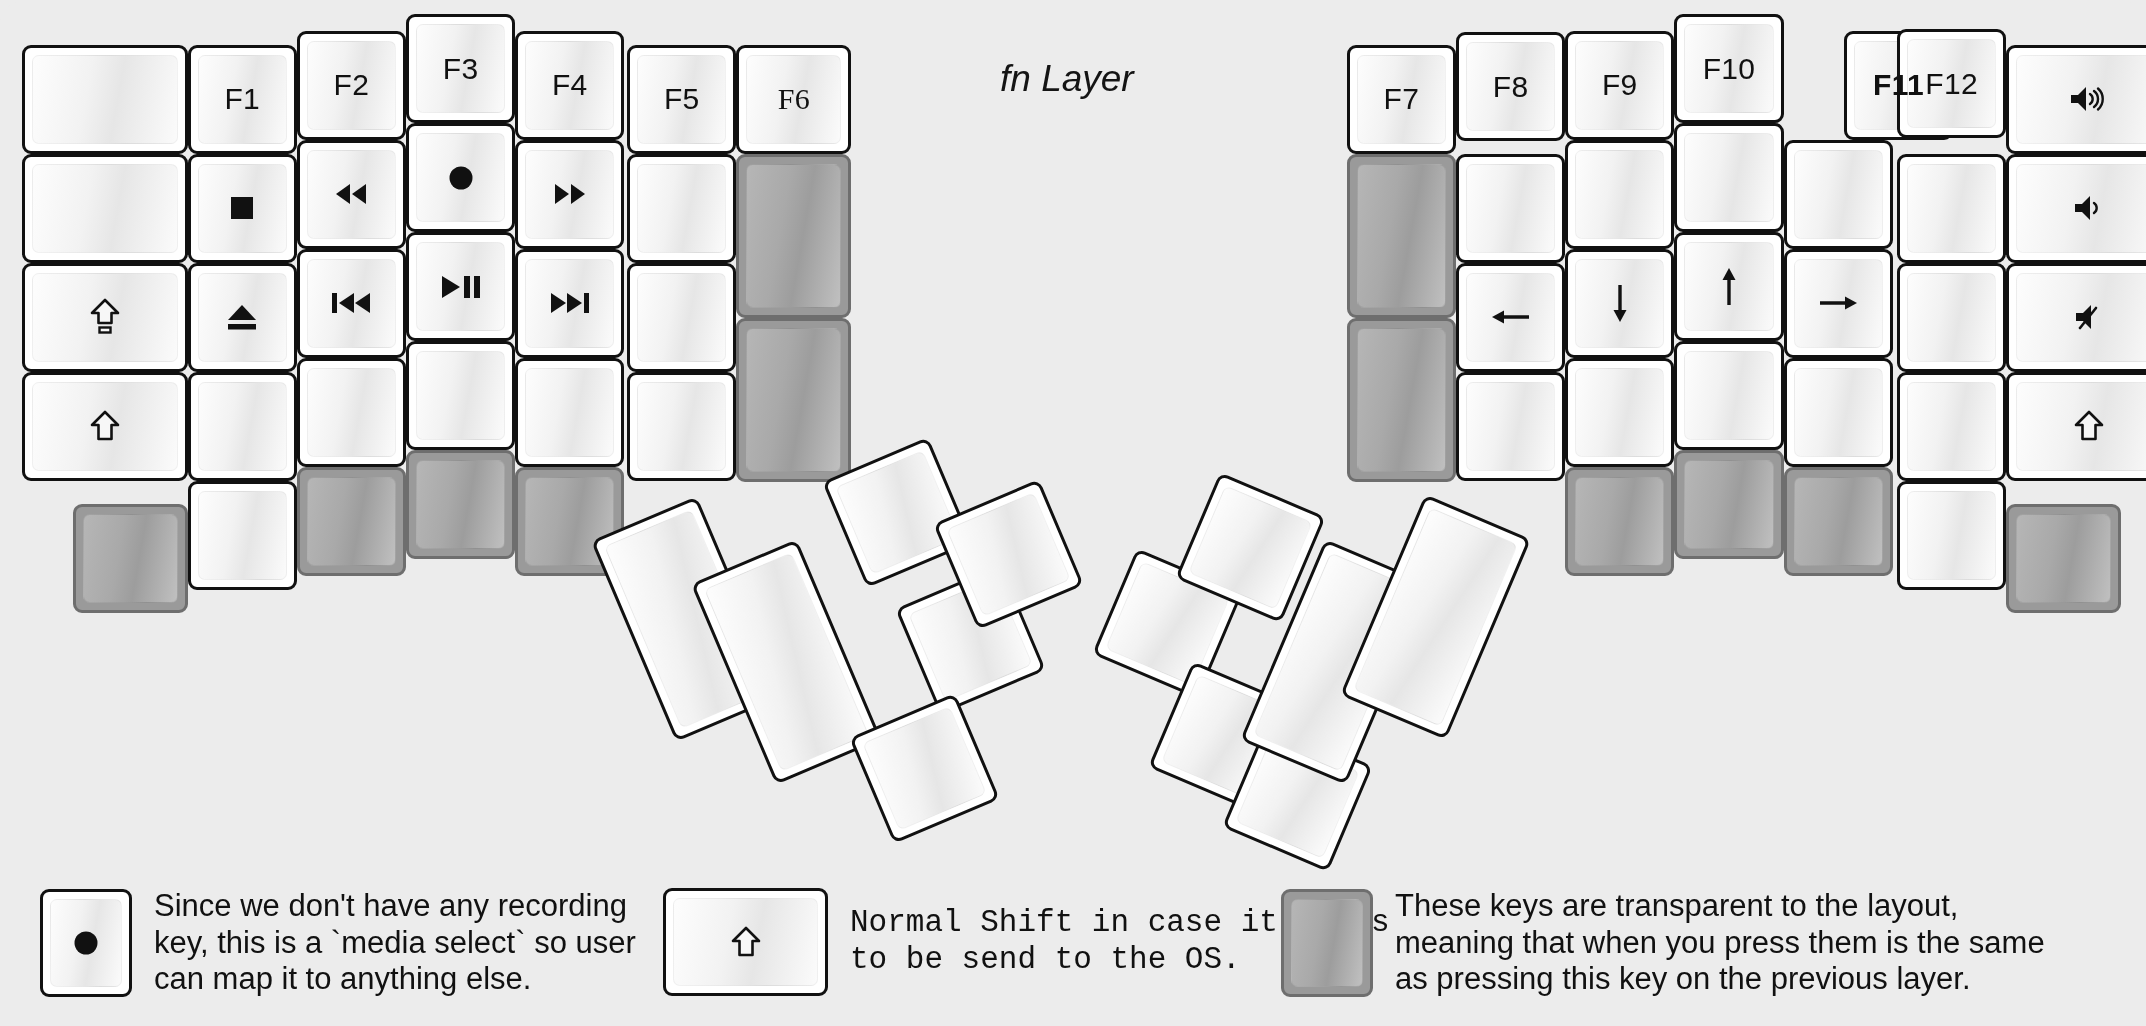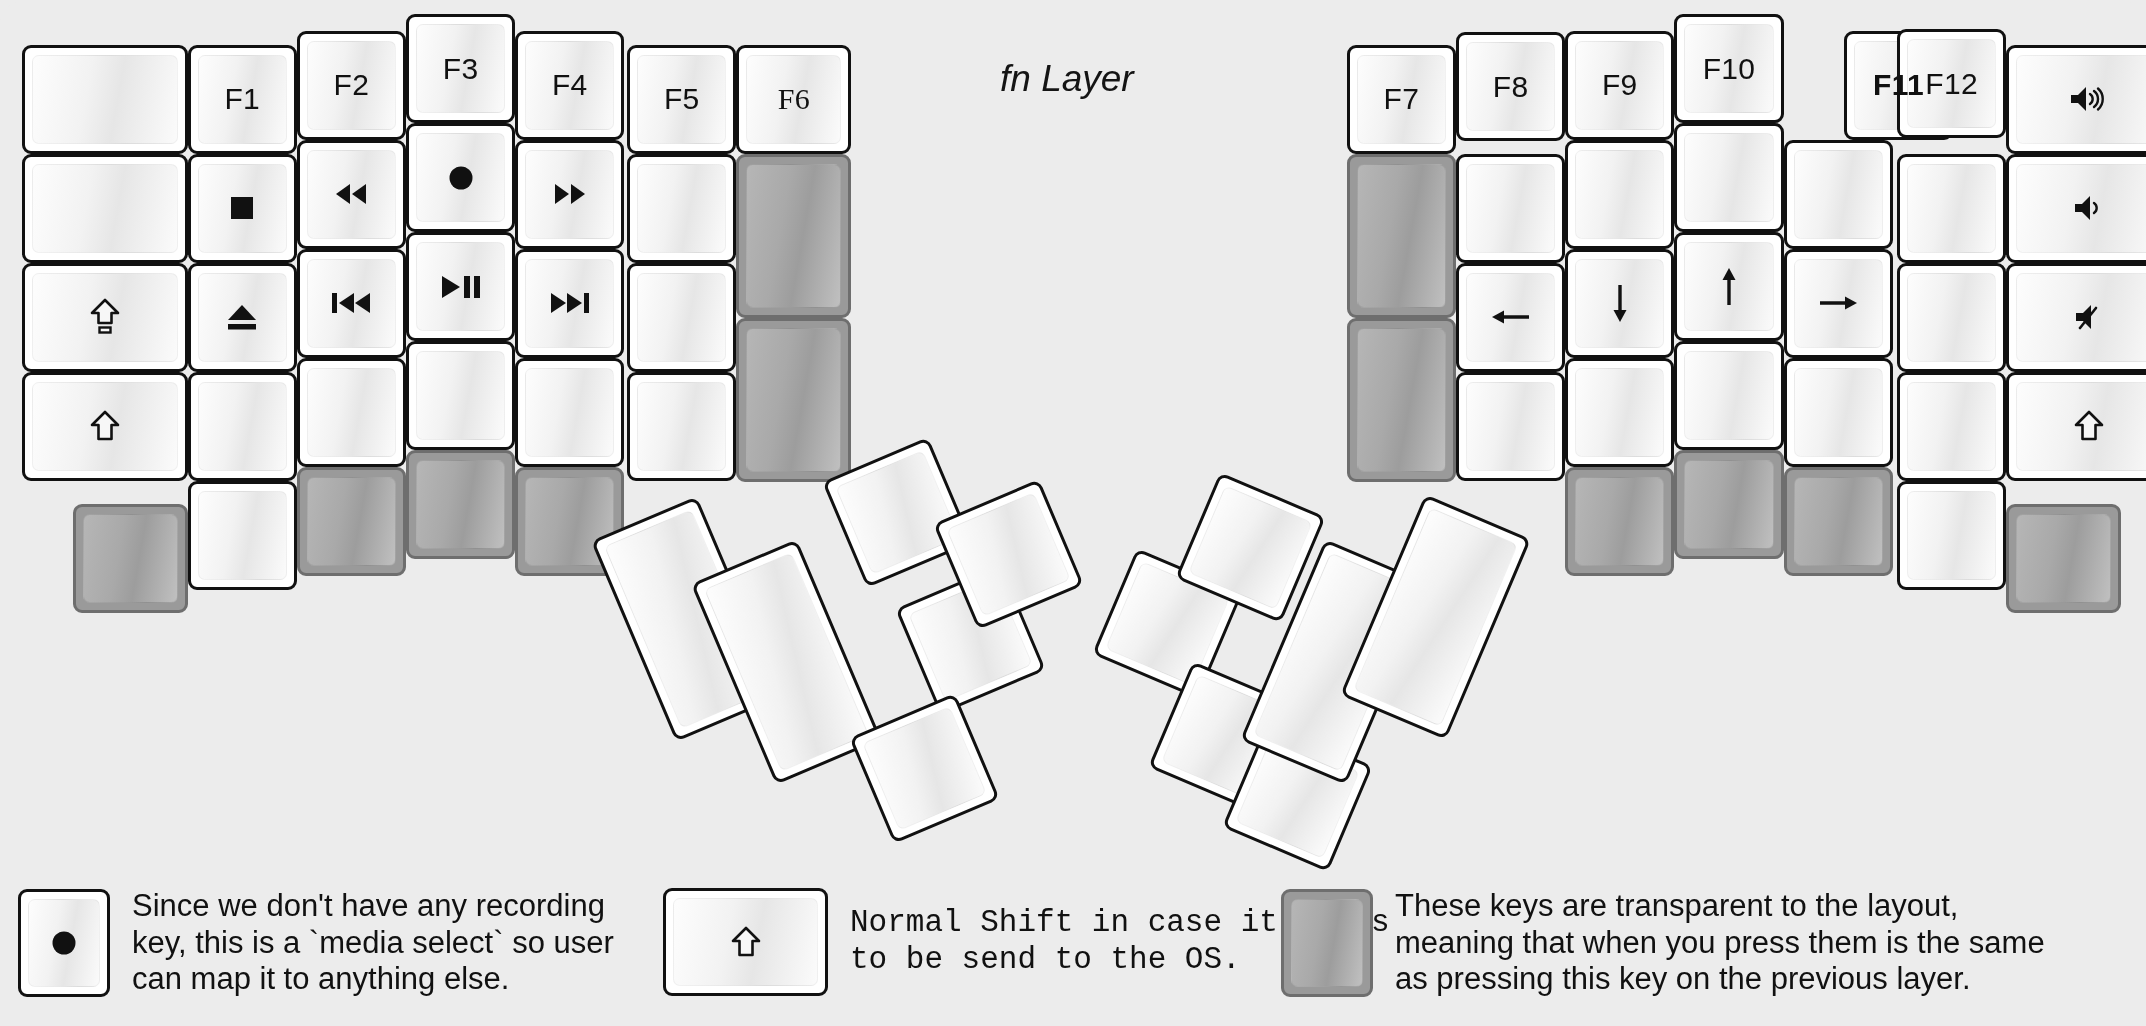--- a/index.html
+++ b/index.html
@@ -606,21 +606,21 @@
             </div>
           </div>
           <div class="key" style="left: 1377.6px; top: 508.2px; width: 114.8px; height: 218.4px; transform: rotate(23deg); transform-origin: 50% 50%;">
             <div class="cap">
               <div class="lbl"></div>
             </div>
           </div>
         </div>
       </div>
     <div id="legend-area" style="position: absolute; left: 0px; top: 0px; width: 2146px; height: 1026px;">
-        <div class="legend-row" style="left: 18px; top: 888px; align-items: center;">
+        <div class="legend-row" style="left: 40px; top: 888px; align-items: center;">
           <div class="legend-key" style="width: 92px; height: 108px;">
             <div class="cap">
               <svg class="gly" width="30" height="30" viewBox="0 0 30 30">
                 <circle cx="15" cy="15" r="11.5" fill="#111"></circle>
               </svg>
             </div>
           </div>
           <div class="legend-text">Since we don't have any recording
 key, this is a `media select` so user
 can map it to anything else.</div>

